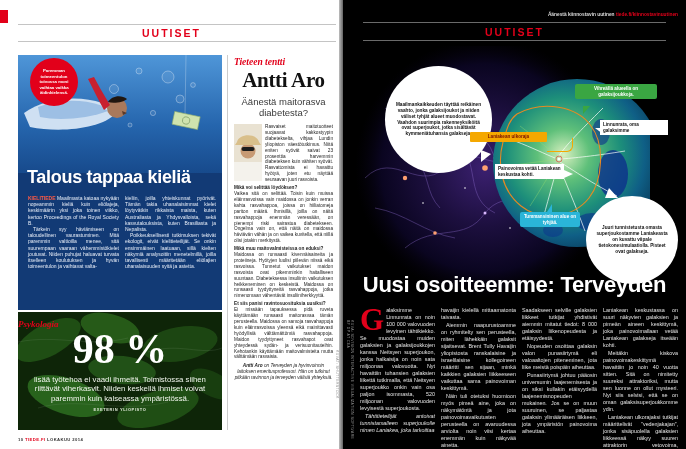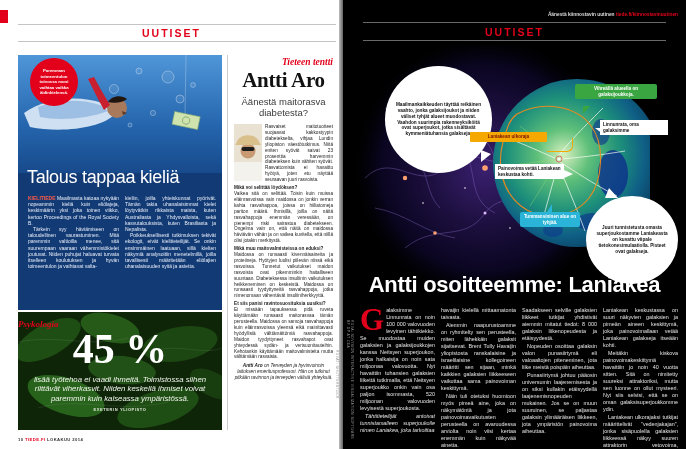--- a/index.html
+++ b/index.html
@@ -21,33 +21,33 @@
   
   #water-block { left:18px; top:55px; width:204px; height:255px; overflow:hidden; background:#123a75; }
   #water-svg { left:0; top:0; }
   .badge {
     left:12px; top:3px; width:48px; height:48px; border-radius:50%;
     background:#e2001a; color:#fff; font-size:4.3px; line-height:5.4px;
     font-weight:bold; text-align:center; display:flex; align-items:center;
     padding:4px;
   }
   .water-headline {
-    left:9px; top:112px; width:190px; color:#fff; font-weight:normal;
+    left:9px; top:112px; width:190px; color:#fff; font-weight:bold;
     font-size:18px; letter-spacing:-.3px;
   }
   .water-col { top:140px; width:91px; color:#e8eef8; font-size:5px;
     line-height:6.2px; text-align:justify; }
   .water-col p + p { text-indent:5px; }
   .kick { color:#ff5a45; font-weight:bold; }
 
   .vrule { left:227px; top:55px; width:1px; height:375px; background:#cccccc; }
 
   
   #quiz-col { left:234px; top:57px; width:99px; }
-  .quiz-kicker { text-align:right; color:#e2001a; font-style:italic; font-weight:bold;
+  .quiz-kicker { text-align:left; color:#e2001a; font-style:italic; font-weight:bold;
     font-family:"Liberation Serif", serif; font-size:9.5px; }
   .quiz-name { text-align:center; font-family:"Liberation Serif", serif;
     font-weight:bold; font-size:21px; color:#111; margin-top:1px; letter-spacing:-.3px;}
   .quiz-question { text-align:center; color:#3a3a3a; font-size:9.5px; line-height:11px;
     margin-top:3px; }
   .quiz-body { margin-top:6px; font-size:4.7px; line-height:5.9px; color:#222;
     text-align:justify; }
   .quiz-body .q { font-weight:bold; margin-top:2px; }
   .quiz-photo { float:left; width:28px; height:57px; margin:0 3px 2px 0; }
   .bio { font-style:italic; margin-top:3px; text-align:center; }
@@ -58,21 +58,21 @@
     font-size:3.5px; color:#8a8a8a; letter-spacing:.4px;
   }
 
   
   #leaf-panel { left:18px; top:312px; width:204px; height:118px; overflow:hidden; background:#16330f; }
   .leaf-kicker { left:0; top:7px; width:100%; text-align:left; color:#e2001a;
     font-family:"Liberation Serif", serif; font-style:italic; font-weight:bold; font-size:9px; }
   .leaf-number { left:0; top:13px; width:100%; text-align:center; color:#fff;
     font-family:"Liberation Serif", serif; font-weight:bold; font-size:42px; }
   .leaf-text { left:7px; top:63px; width:190px; text-align:center; color:#f2f6ee;
-    font-size:7.8px; line-height:9.4px;font-style:italic; }
+    font-size:7.8px; line-height:9.4px; }
   .leaf-source { left:0; top:95px; width:100%; text-align:center; color:#dfe8d8;
     font-size:4px; font-weight:bold; letter-spacing:.6px; }
 
   .footer-left { left:18px; top:437px; font-size:4.2px; color:#333; font-weight:bold;
     letter-spacing:.4px; }
   .footer-left .brand { color:#e2001a; }
 
   
   #gutter { left:339px; top:0; width:8px; height:449px;
     background:linear-gradient(90deg, rgba(0,0,0,.25), rgba(0,0,0,.65) 55%, rgba(0,0,0,0)); }
@@ -243,21 +243,21 @@
           <ellipse cx="104" cy="58" rx="34" ry="14" fill="#317022" transform="rotate(6 104 58)"></ellipse>
         </g>
         <g stroke="rgba(230,255,220,.18)" stroke-width=".7" fill="none">
           <path d="M0,30 C40,22 70,36 110,26"></path>
             <path d="M20,96 C60,84 100,102 150,90"></path>
           <path d="M130,40 C160,30 185,44 204,36"></path>
         </g>
         <rect width="204" height="118" fill="rgba(0,10,0,.28)"></rect>
       </svg>
       <div class="abs leaf-kicker">Psykologia</div>
-      <div class="abs leaf-number">45 %</div>
+      <div class="abs leaf-number">98 %</div>
       <div class="abs leaf-text">lisää työtehoa ei vaadi ihmeitä. Toimistossa siihen riittävät viherkasvit. Niiden keskellä ihmiset voivat paremmin kuin kalseassa ympäristössä.</div>
       <div class="abs leaf-source">EXETERIN YLIOPISTO</div>
     </div>
 
     <div class="abs footer-left">
       <span>10</span>
       <span class="brand">TIEDE.FI</span>
       <span>LOKAKUU 2014</span>
     </div>
   </div>
@@ -357,21 +357,21 @@
     <div id="gravity-tail" class="abs tail"></div>
 
     <div id="cyan-tag" class="abs tag">Tummansininen alue on tyhjää.</div>
     <div id="cyan-tail" class="abs tail"></div>
 
     <div id="slice-bubble" class="abs bubble callout">
       <span>Juuri tunnistetusta omasta superjoukostamme Laniakeasta on kuvattu viipale tietokonesimulaatiolla. Pisteet ovat galakseja.</span>
     </div>
     <div id="slice-tail" class="abs tail"></div>
 
-    <div class="abs astro-headline">Antti osoitteemme: Laniakea</div>
+    <div class="abs astro-headline">Uusi osoitteemme: Terveyden</div>
 
     <div id="astro-cols" class="abs">
       <div class="acol">
         <p>
           <span class="dropcap">G</span>
           <span>alaksimme Linnunrata on noin 100 000 valovuoden levyinen tähtikiekko. Se muodostaa muiden galaksien ja galaksijoukkojen kanssa Neitsyen superjoukon, jonka halkaisija on noin sata miljoonaa valovuotta. Nyt havaittiin tuhansien galaksien liikettä tutkimalla, että Neitsyen superjoukko onkin vain osa paljon isommasta, 520 miljoonan valovuoden levyisestä superjoukosta.</span>
         </p>
         <p class="ital">Tähtitieteilijät antoivat tunnistamalleen superjoukolle nimen Laniakea, joka tarkoittaa</p>
       </div>
       <div class="acol">

